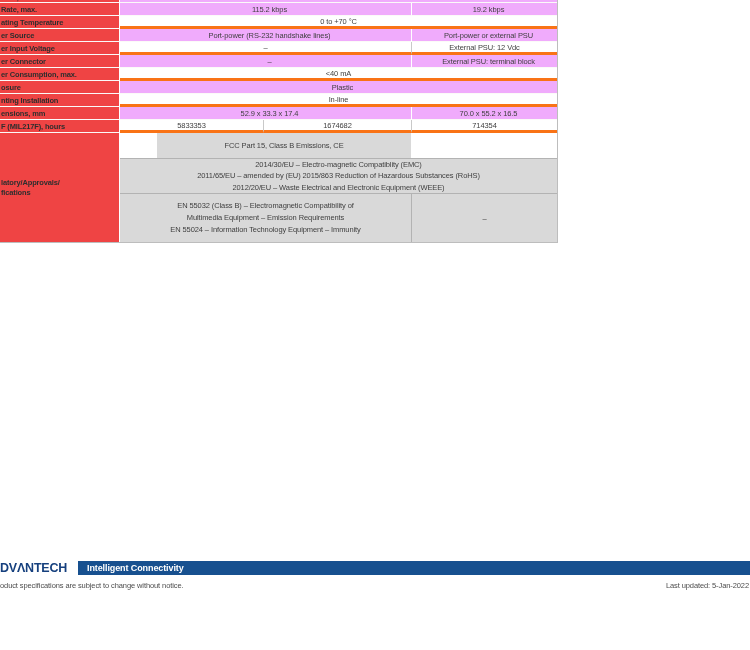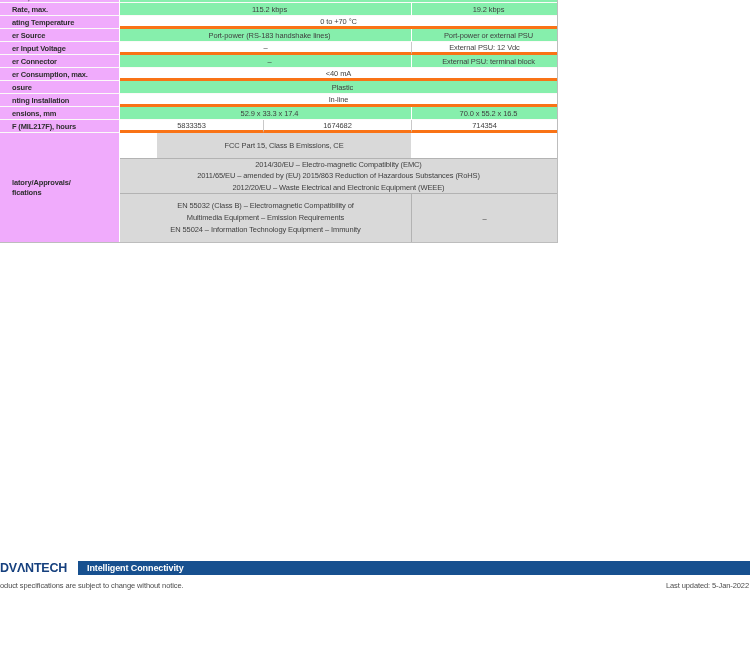--- a/index.html
+++ b/index.html
@@ -5,30 +5,30 @@
   html,body{margin:0;padding:0;}
   body{width:750px;height:650px;background:#ffffff;overflow:hidden;
        font-family:"Liberation Sans","DejaVu Sans",sans-serif;}
   #canvas{position:relative;width:750px;height:650px;background:#ffffff;}
 
   
   .spec-table{position:absolute;left:0;top:0;width:558px;box-sizing:border-box;
               border-right:1px solid #bdbdbd;}
   .row{display:grid;grid-template-columns:120px 143px 148px 146px;height:13px;}
   .row.sliver{height:3px;overflow:hidden;}
-  .label{box-sizing:border-box;background:#f0abfc;display:flex;align-items:center;
-         font-weight:700;font-size:7.5px;color:#2e2e2e;padding-left:12px;
+  .label{box-sizing:border-box;background:#ef4444;display:flex;align-items:center;
+         font-weight:700;font-size:7.5px;color:#2e2e2e;padding-left:1px;
          border-right:1px solid #ffffff;border-bottom:1px solid #fbfaf8;
          letter-spacing:-0.15px;white-space:nowrap;overflow:hidden;}
   .cell{box-sizing:border-box;display:flex;flex-direction:column;align-items:center;
         justify-content:center;text-align:center;font-size:7.5px;color:#3f3f3f;
         letter-spacing:-0.1px;line-height:9px;white-space:nowrap;overflow:hidden;}
   .sp2{grid-column:2/4;}
   .sp3{grid-column:2/5;}
-  .row.gray .cell{background:#86efac;border-bottom:1px solid #fbfaf8;padding-left:8px;}
+  .row.gray .cell{background:#f0abfc;border-bottom:1px solid #fbfaf8;padding-left:8px;}
   .row.gray .cell.sep{border-left:1px solid #ffffff;}
   .row.white .cell{background:#ffffff;border-bottom:3px solid #f97316;}
   .row.white .cell.sep{border-left:1px solid #c9c9c9;}
   .sliver-label span{display:block;margin-top:-7px;font-weight:700;font-size:7.5px;}
 
   
   .reg{display:grid;grid-template-columns:120px 143px 148px 146px;
        grid-template-rows:25px 35px 49px;box-sizing:border-box;
        border-bottom:1px solid #bdbdbd;}
   .reg .label{grid-row:1/4;grid-column:1;flex-direction:column;align-items:flex-start;
@@ -70,21 +70,21 @@
       <div class="cell sep">19.2 kbps</div>
     </div>
 
     <div class="row white">
       <div class="label">ating Temperature</div>
       <div class="cell sp3">0 to +70 °C</div>
     </div>
 
     <div class="row gray">
       <div class="label">er Source</div>
-      <div class="cell sp2">Port-power (RS-183 handshake lines)</div>
+      <div class="cell sp2">Port-power (RS-232 handshake lines)</div>
       <div class="cell sep">Port-power or external PSU</div>
     </div>
 
     <div class="row white">
       <div class="label">er Input Voltage</div>
       <div class="cell sp2">–</div>
       <div class="cell sep">External PSU: 12 Vdc</div>
     </div>
 
     <div class="row gray">

